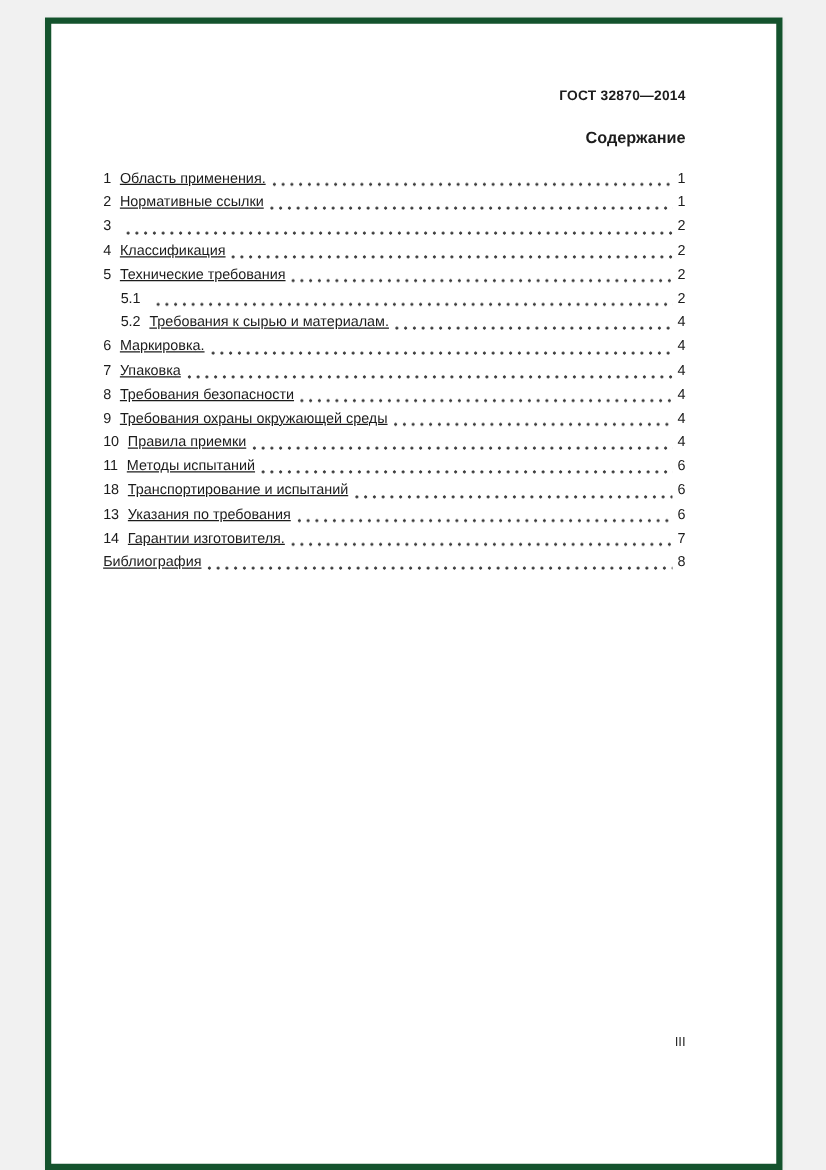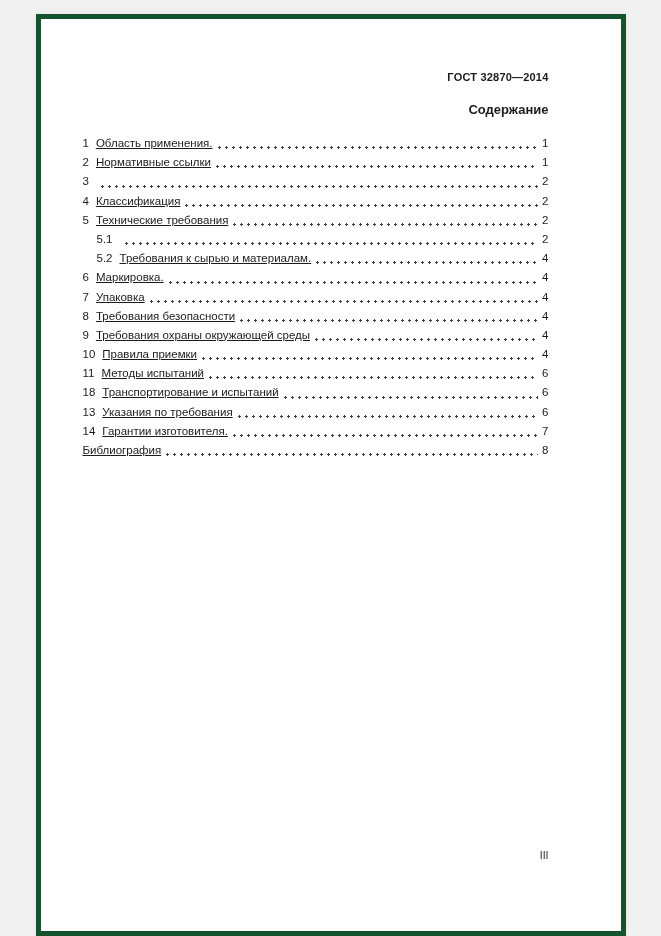--- a/index.html
+++ b/index.html
@@ -57,21 +57,21 @@
     background-repeat: repeat-x;
     background-position: left bottom;
   }
   .toc-page {
     flex: 0 0 auto;
     min-width: 8px;
     text-align: right;
   }
   .page-footer {
     position: absolute;
-    top: 830px;
+    top: 809px;
     right: 72px;
     font-size: 10.5px;
     color: #2a2a2a;
   }
 </style>
 </head>
 <body>
 
 <div class="page">
 

